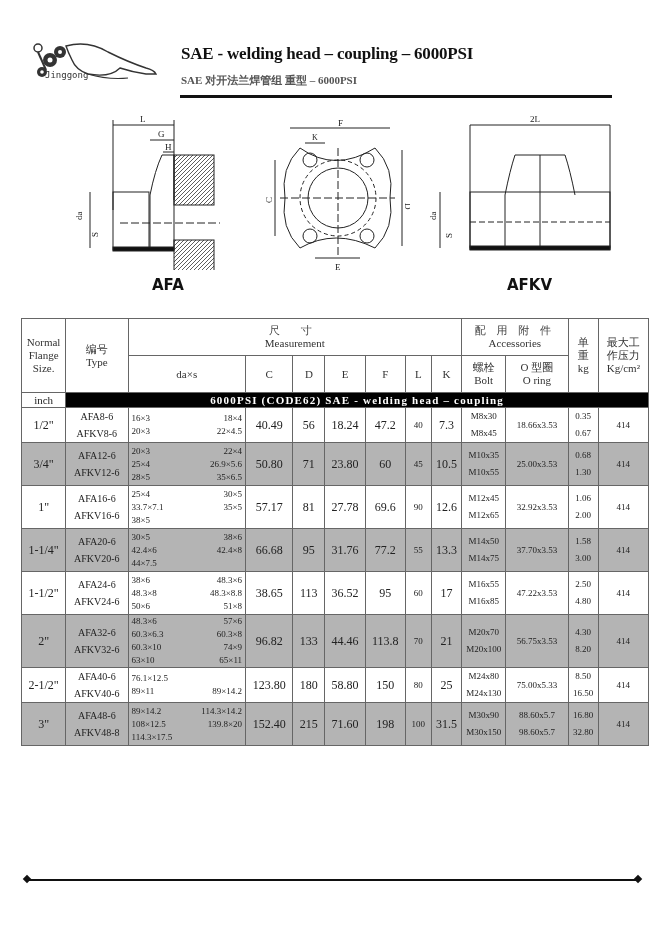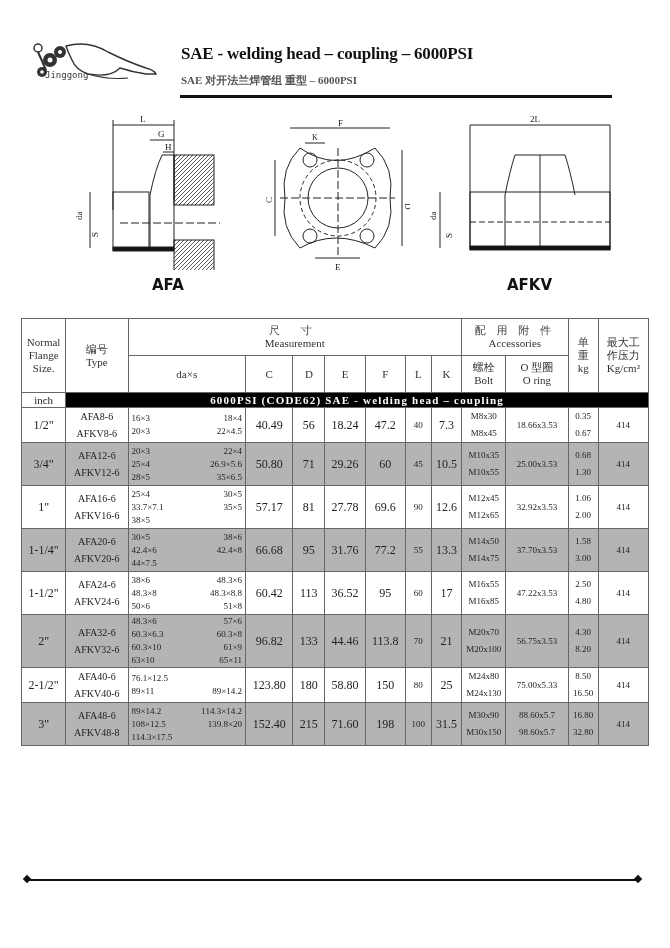--- a/index.html
+++ b/index.html
@@ -241,21 +241,21 @@
             <span>25×4</span>
             <span>26.9×5.6</span>
           </div>
           <div class="pair">
             <span>28×5</span>
             <span>35×6.5</span>
           </div>
         </td>
         <td class="big">50.80</td>
         <td class="big">71</td>
-        <td class="big">29.26</td>
+        <td class="big">23.80</td>
         <td class="big">60</td>
         <td class="small">45</td>
         <td class="big">10.5</td>
         <td class="stack small">
           <div>M10x35</div>
           <div>M10x55</div>
         </td>
         <td class="stack small">
           <div>25.00x3.53</div>
         </td>
@@ -356,21 +356,21 @@
           </div>
           <div class="pair">
             <span>48.3×8</span>
             <span>48.3×8.8</span>
           </div>
           <div class="pair">
             <span>50×6</span>
             <span>51×8</span>
           </div>
         </td>
-        <td class="big">60.42</td>
+        <td class="big">38.65</td>
         <td class="big">113</td>
         <td class="big">36.52</td>
         <td class="big">95</td>
         <td class="small">60</td>
         <td class="big">17</td>
         <td class="stack small">
           <div>M16x55</div>
           <div>M16x85</div>
         </td>
         <td class="stack small">
@@ -392,21 +392,21 @@
           <div class="pair">
             <span>48.3×6</span>
             <span>57×6</span>
           </div>
           <div class="pair">
             <span>60.3×6.3</span>
             <span>60.3×8</span>
           </div>
           <div class="pair">
             <span>60.3×10</span>
-            <span>61×9</span>
+            <span>74×9</span>
           </div>
           <div class="pair">
             <span>63×10</span>
             <span>65×11</span>
           </div>
         </td>
         <td class="big">96.82</td>
         <td class="big">133</td>
         <td class="big">44.46</td>
         <td class="big">113.8</td>

